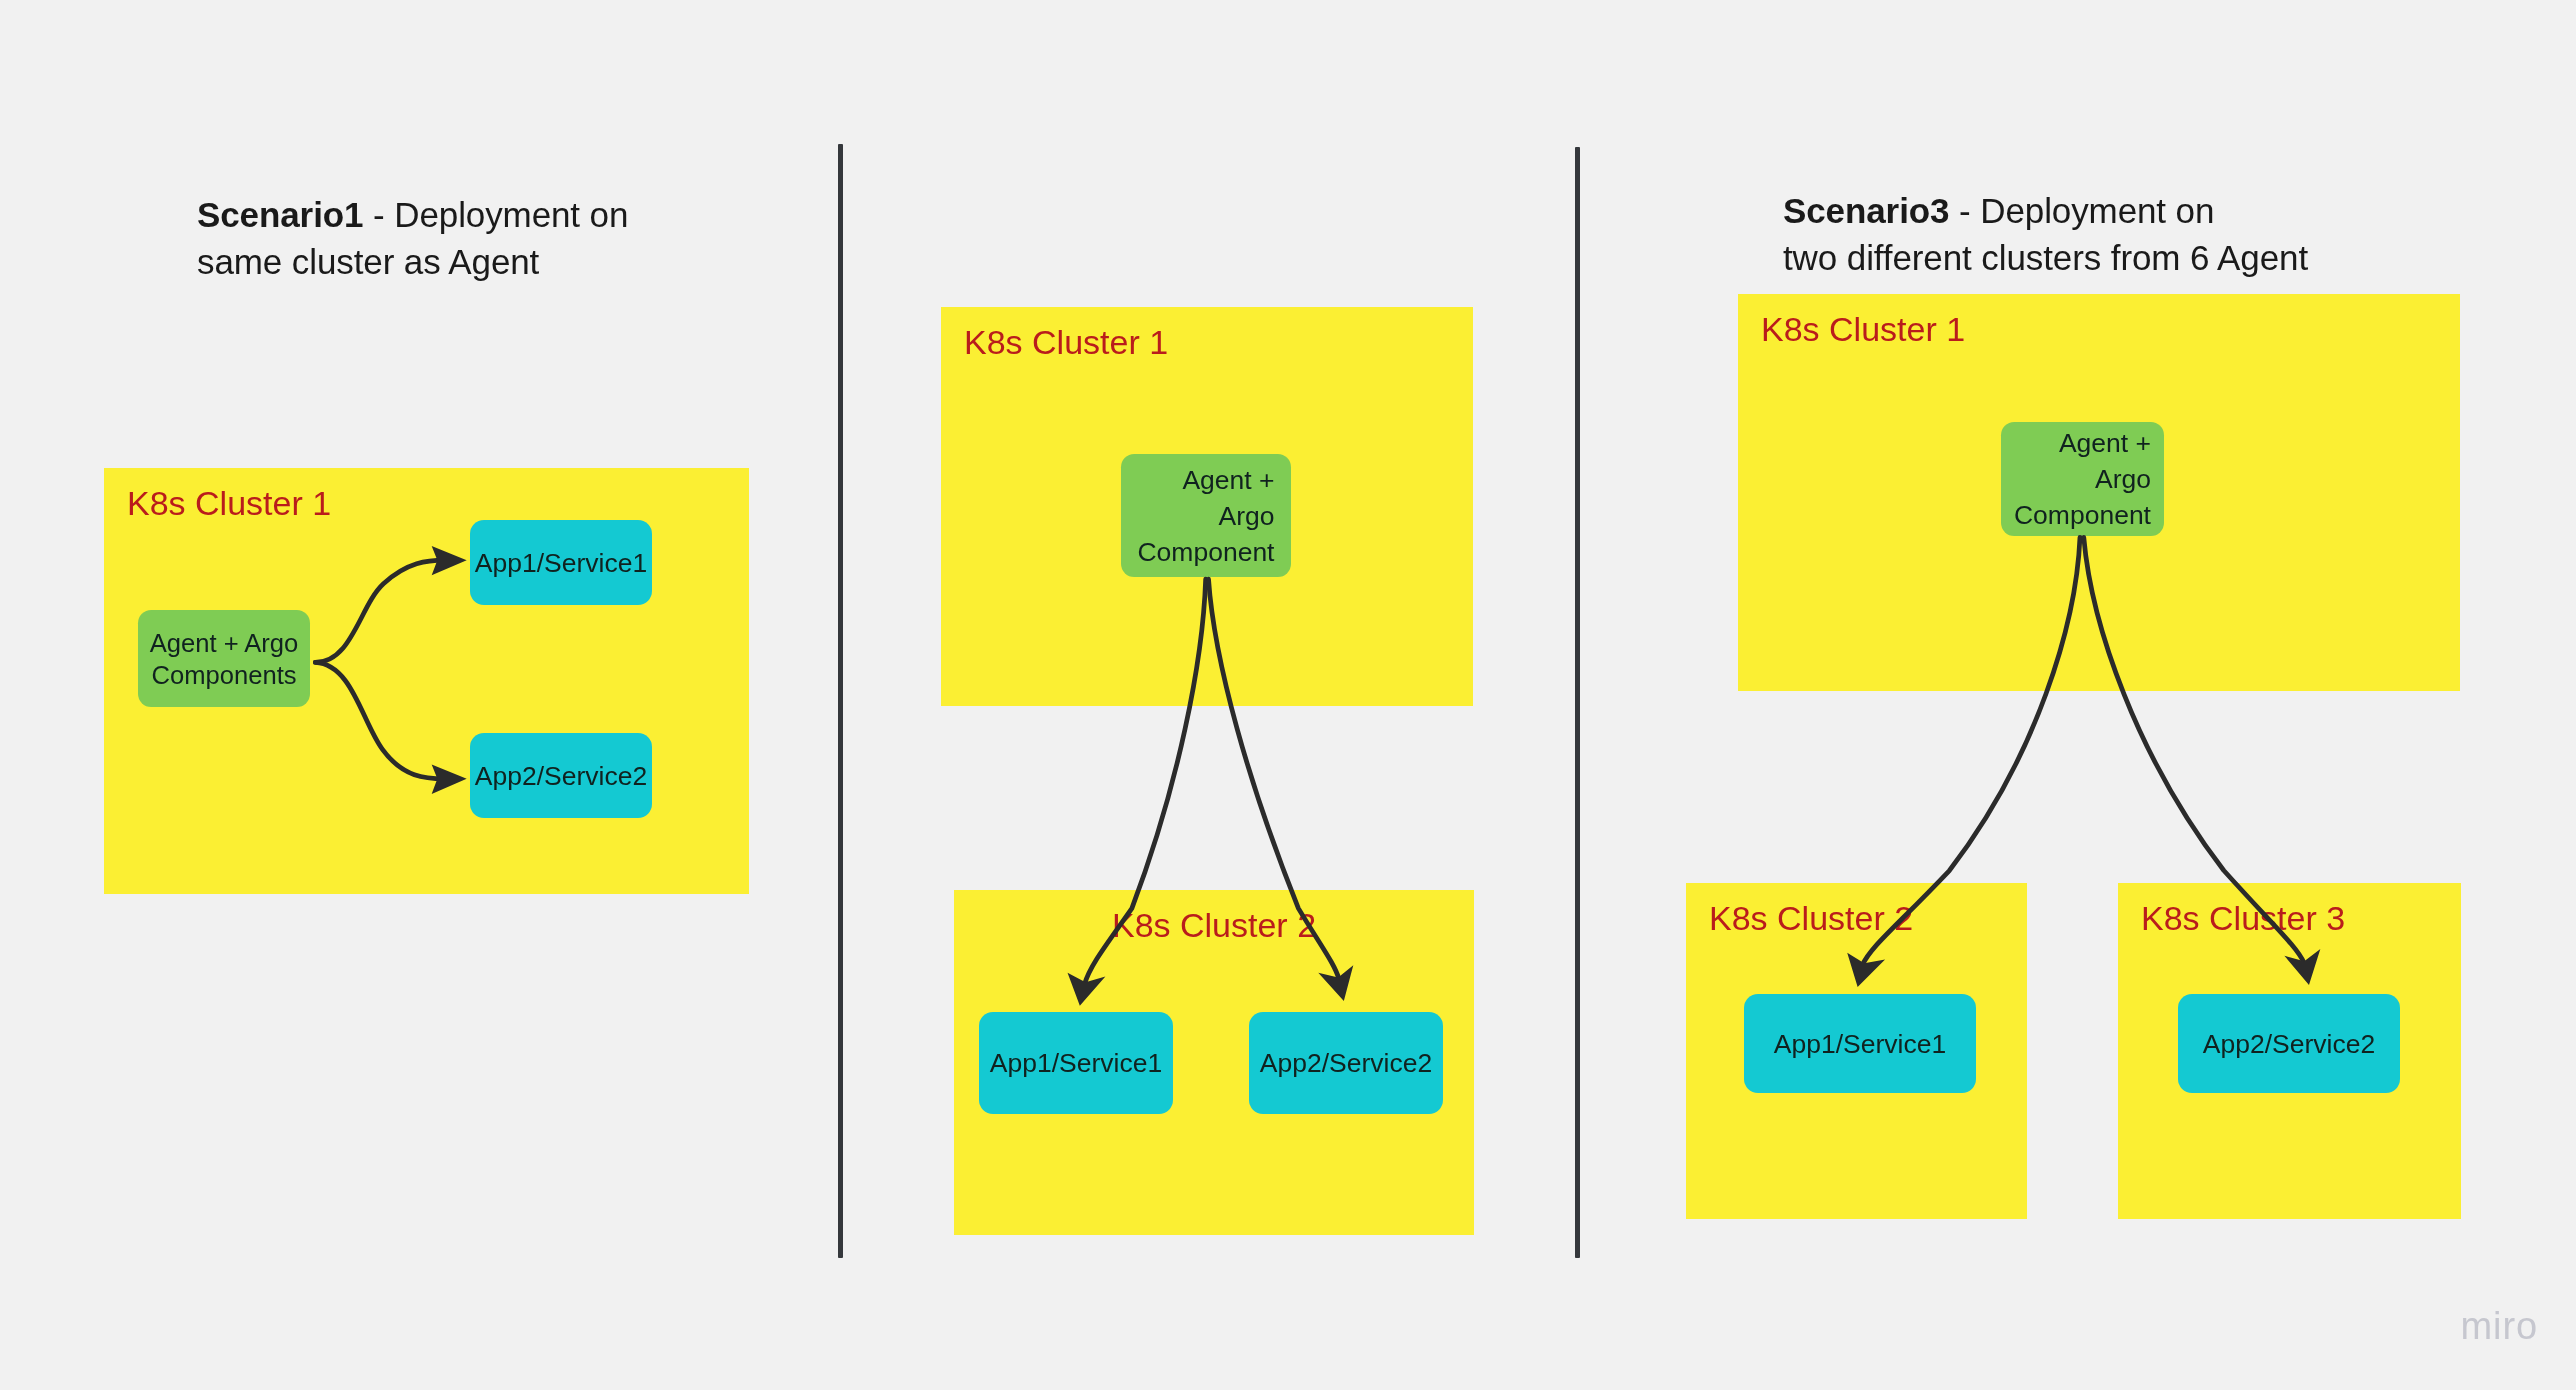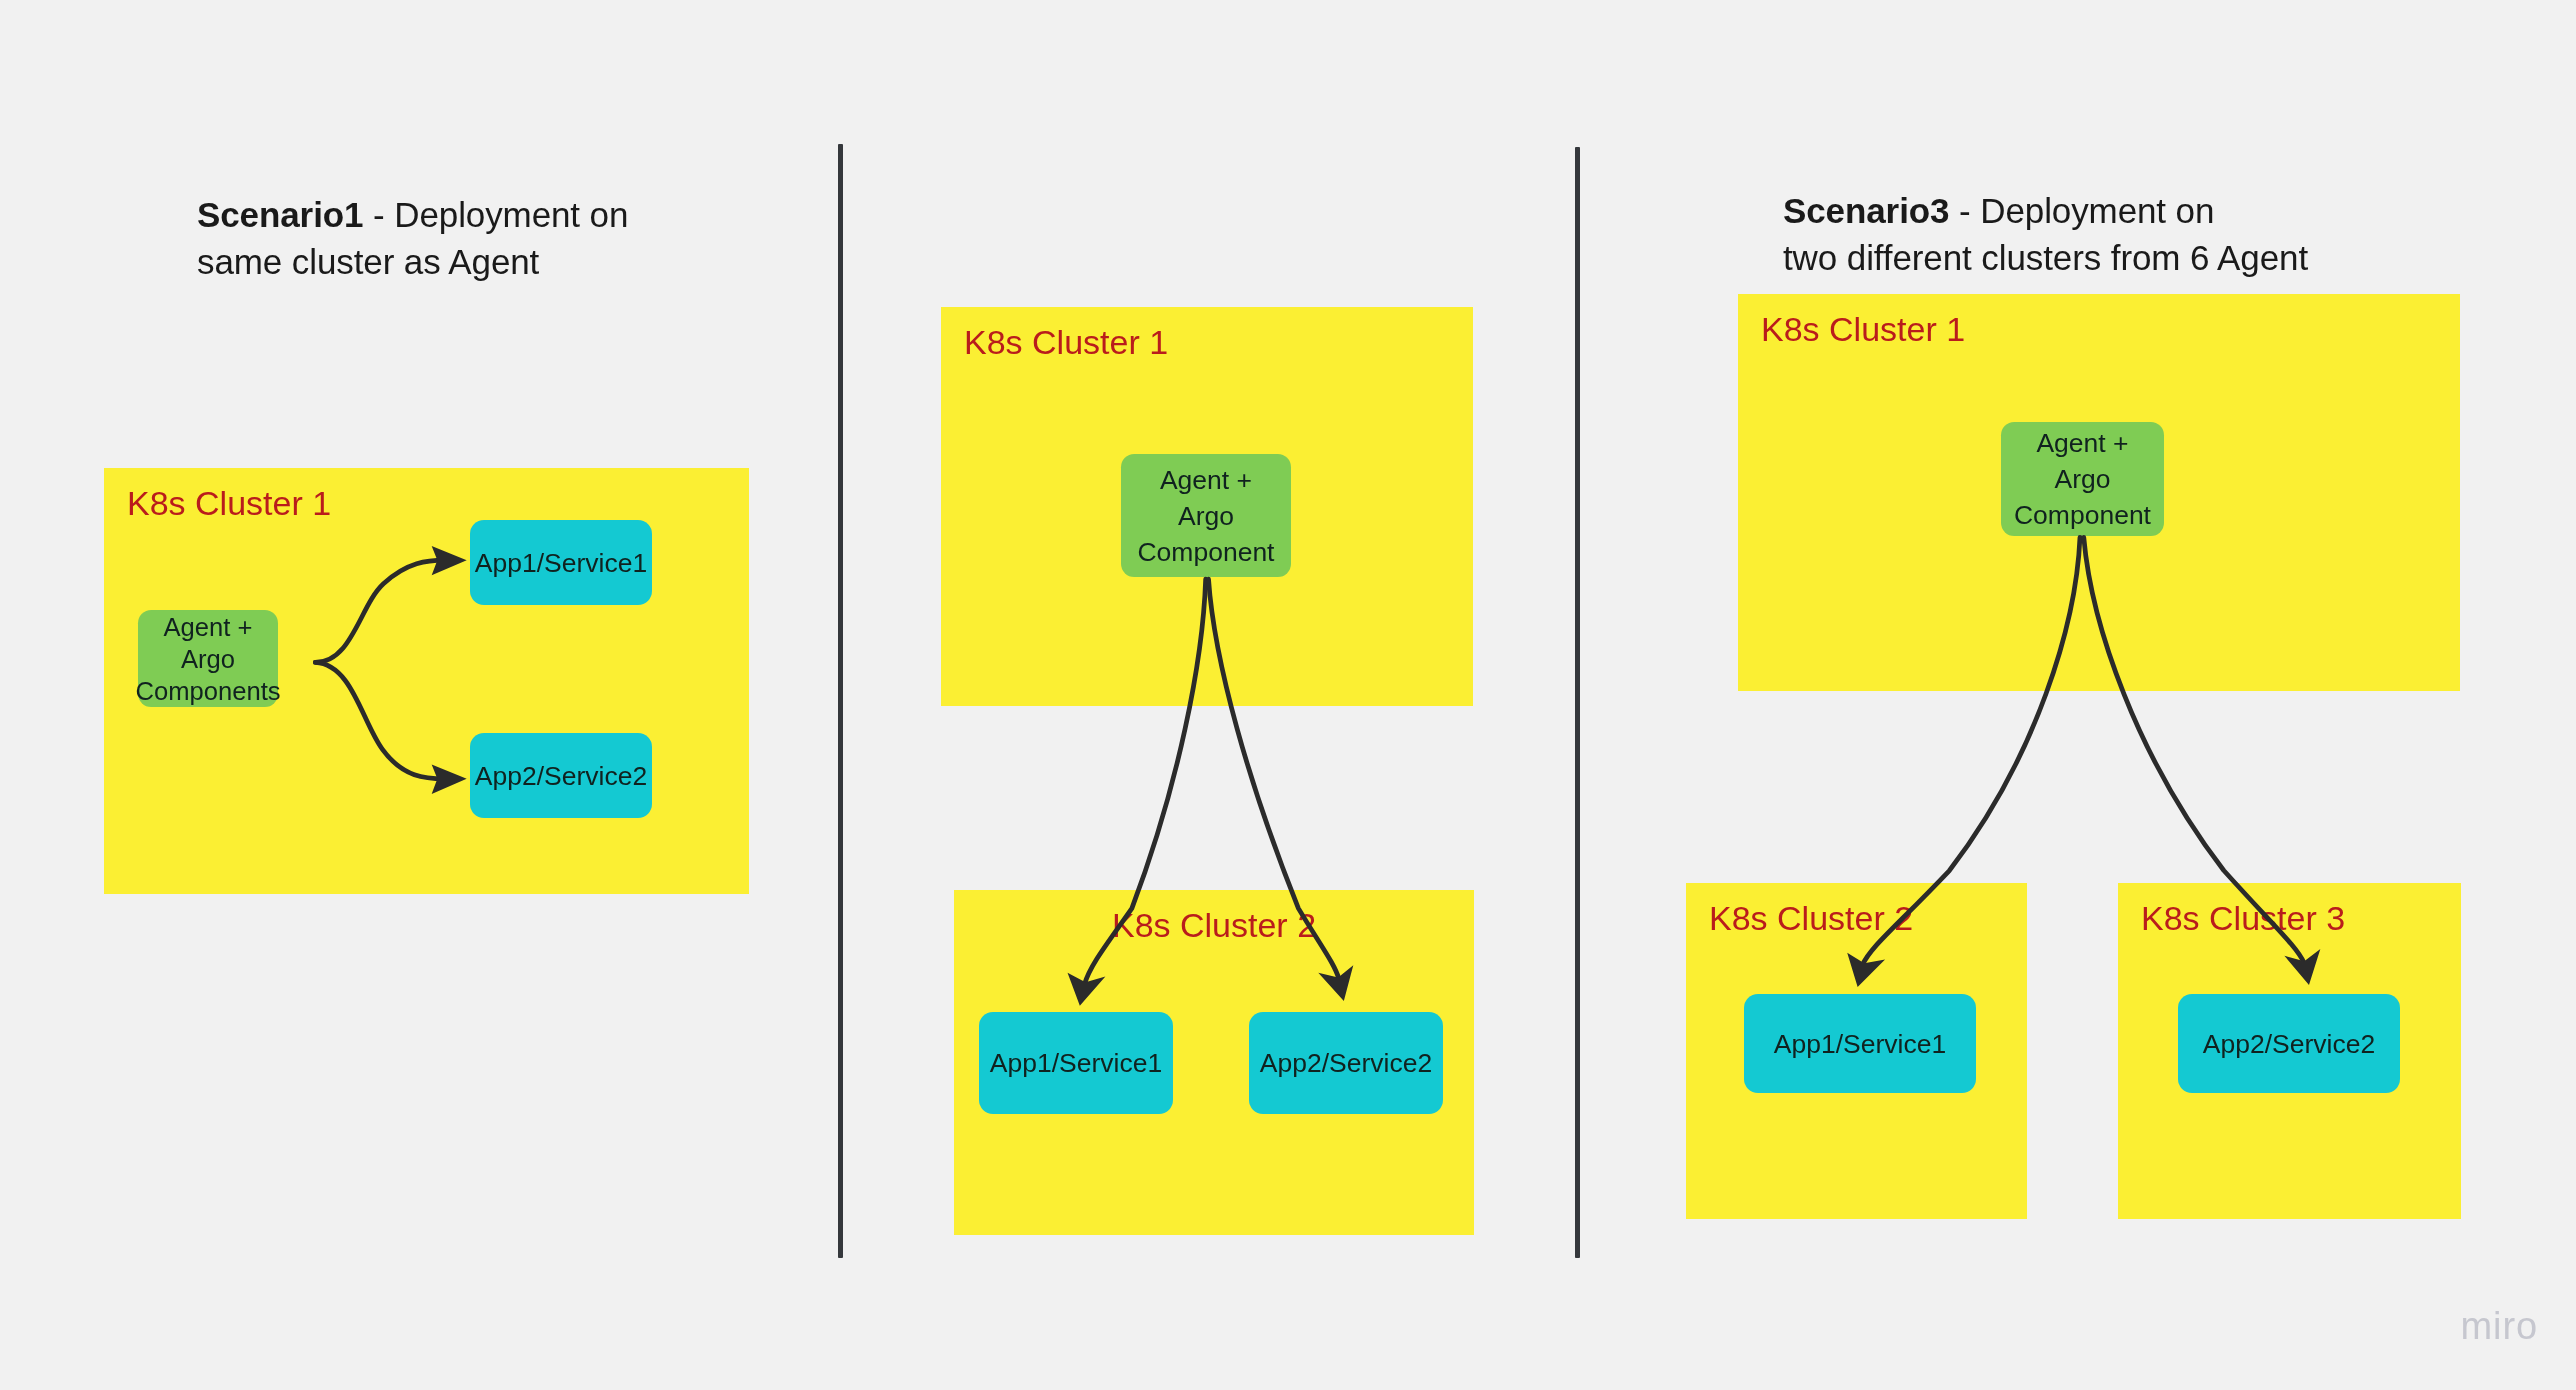--- a/index.html
+++ b/index.html
@@ -77,20 +77,21 @@
   }
   .node.agent {
     background: #7fcc54;
     border-radius: 13.2px;
     font-size: 25.6px;
     line-height: 32px;
   }
   .node.agent.big {
     font-size: 26.5px;
     line-height: 36px;
+    text-align: right;
   }
   .node.app {
     background: #14c9d2;
     border-radius: 14px;
     font-size: 26.5px;
     line-height: 32px;
   }
 
   
   #arrows {
@@ -129,21 +130,21 @@
 
   <div class="panel-title" style="left:197px; top:144px;">
     <span class="scn">Scenario1</span><span> - Deployment on
 same cluster as Agent</span>
   </div>
 
   <div class="cluster" style="left:104px; top:468px; width:645px; height:426px;">
     <div class="cluster-label left">K8s Cluster 1</div>
   </div>
 
-  <div class="node agent" style="left:138px; top:610px; width:140px; height:97px;">Agent + Argo
+  <div class="node agent" style="left:138px; top:610px; width:172px; height:97px;">Agent + Argo
 Components</div>
 
   <div class="node app" style="left:470px; top:520px; width:182px; height:85px;">App1/Service1</div>
 
   <div class="node app" style="left:470px; top:733px; width:182px; height:85px;">App2/Service2</div>
 
   <div class="divider" style="left:838px; top:144px; height:1114px;"></div>
 
 
   <div class="cluster" style="left:941px; top:307px; width:532px; height:399px;">

